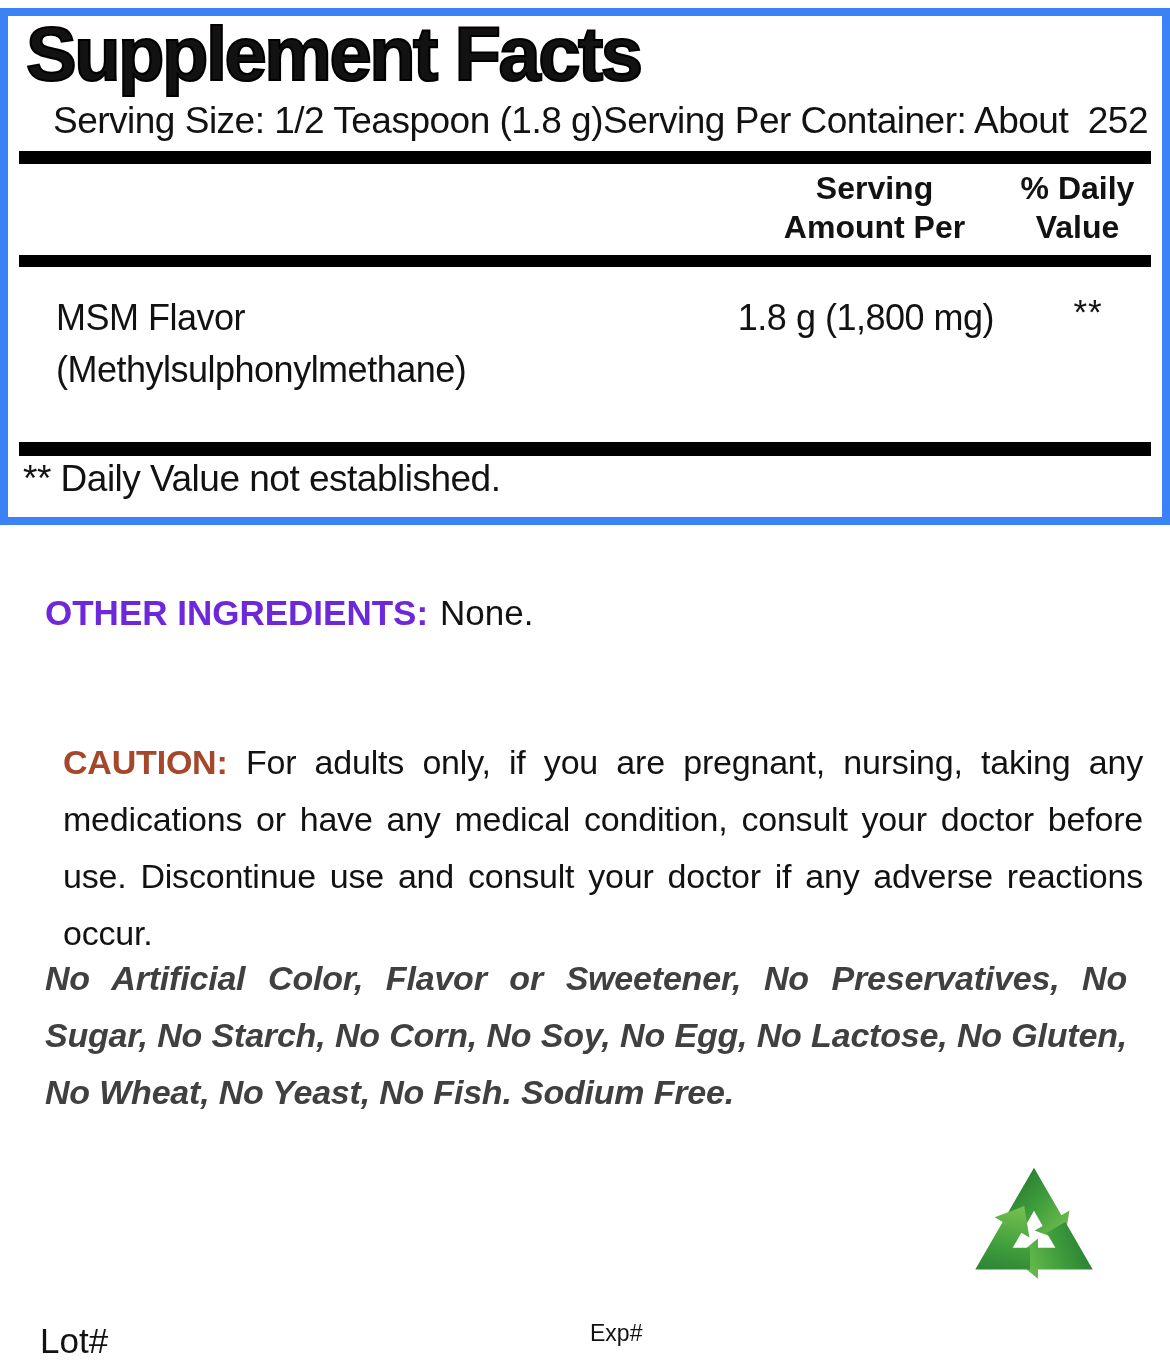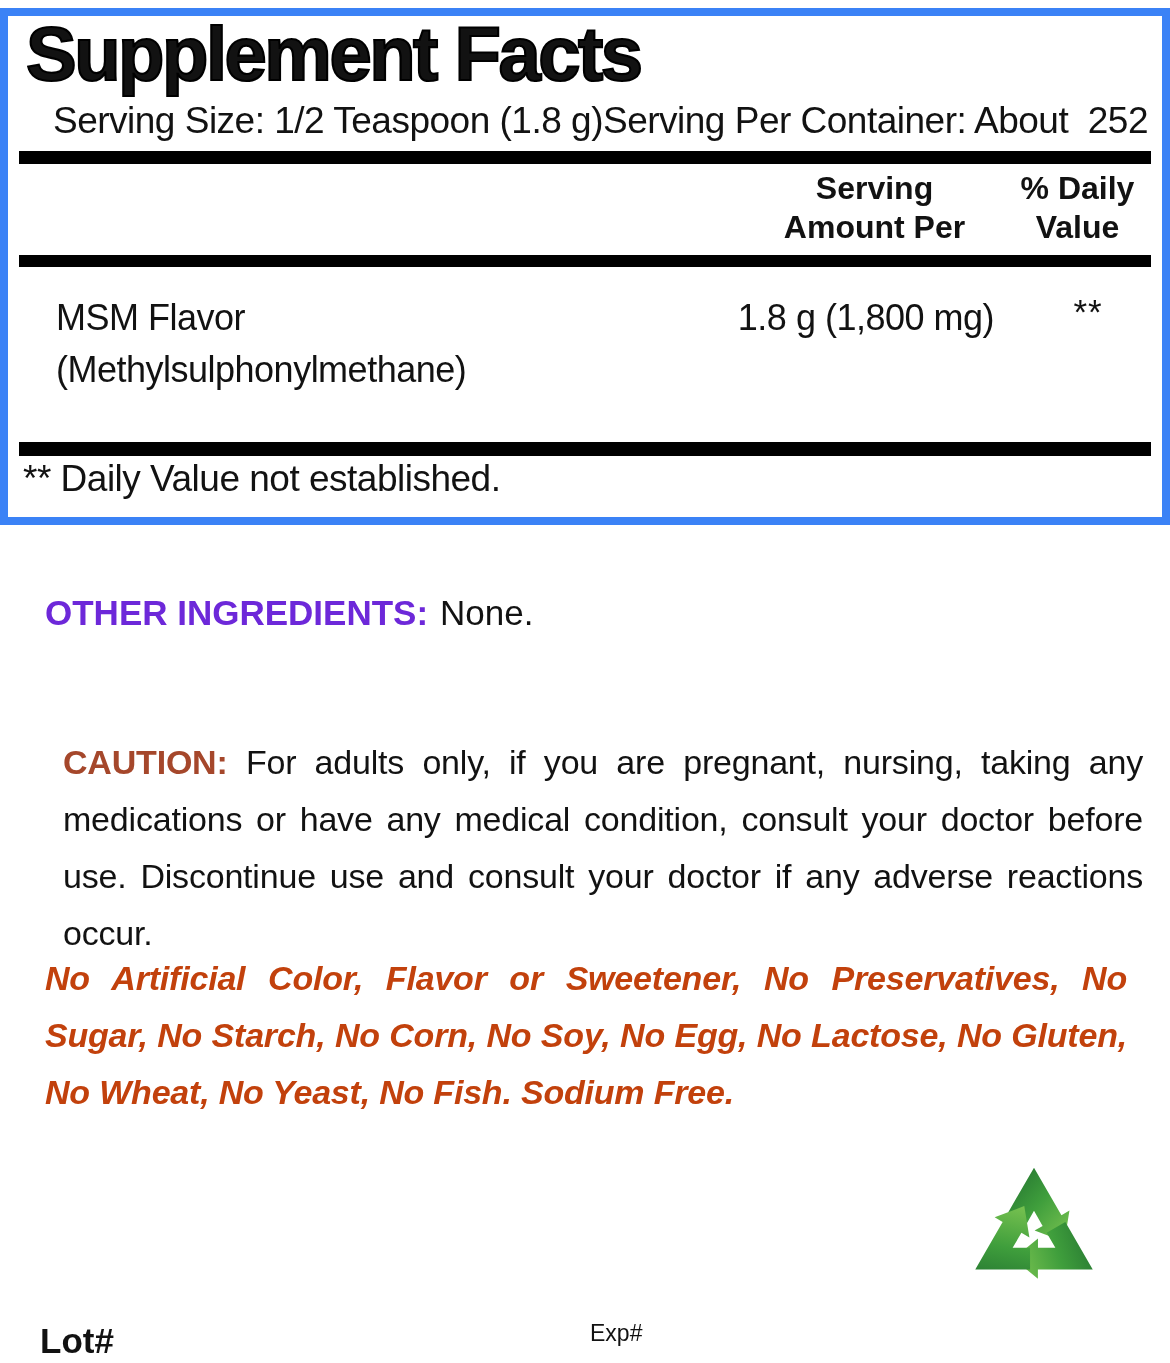--- a/index.html
+++ b/index.html
@@ -63,31 +63,31 @@
     font-size:34px; line-height:57px;
     text-align:justify; text-align-last:left;
     letter-spacing:-0.2px; word-spacing:2px;margin-left:16px;
   }
   .caution-label { font-weight:bold; color:#A5472B; }
 
   .claims {
     position:absolute; left:45px; top:916px; width:1082px;
     font-size:34px; line-height:57px;
     font-style:italic; font-weight:bold;
-    color:#c2410c;
+    color:#404040;
     text-align:justify; text-align-last:left;
     letter-spacing:-0.2px;
   }
 
   .mfg {
     position:absolute; left:10px; top:1118px; width:1005px;
     font-size:35px; font-weight:bold; line-height:48px;
     text-align:center; white-space:nowrap;
   }
-  .lot-label { position:absolute; left:40px;  top:1320px; font-size:35px; font-weight:bold; line-height:1.2; }
+  .lot-label { position:absolute; left:40px;  top:1320px; font-size:35px; font-weight:normal; line-height:1.2; }
   .exp-label { position:absolute; left:590px; top:1320px; font-size:23px; font-weight:normal; line-height:1.2; }
 
   .recycle { position:absolute; left:938px; top:1143px; width:192px; height:185px; }
 </style>
 </head>
 <body>
 
 <div class="sheet">
 
   <div class="facts-panel">

